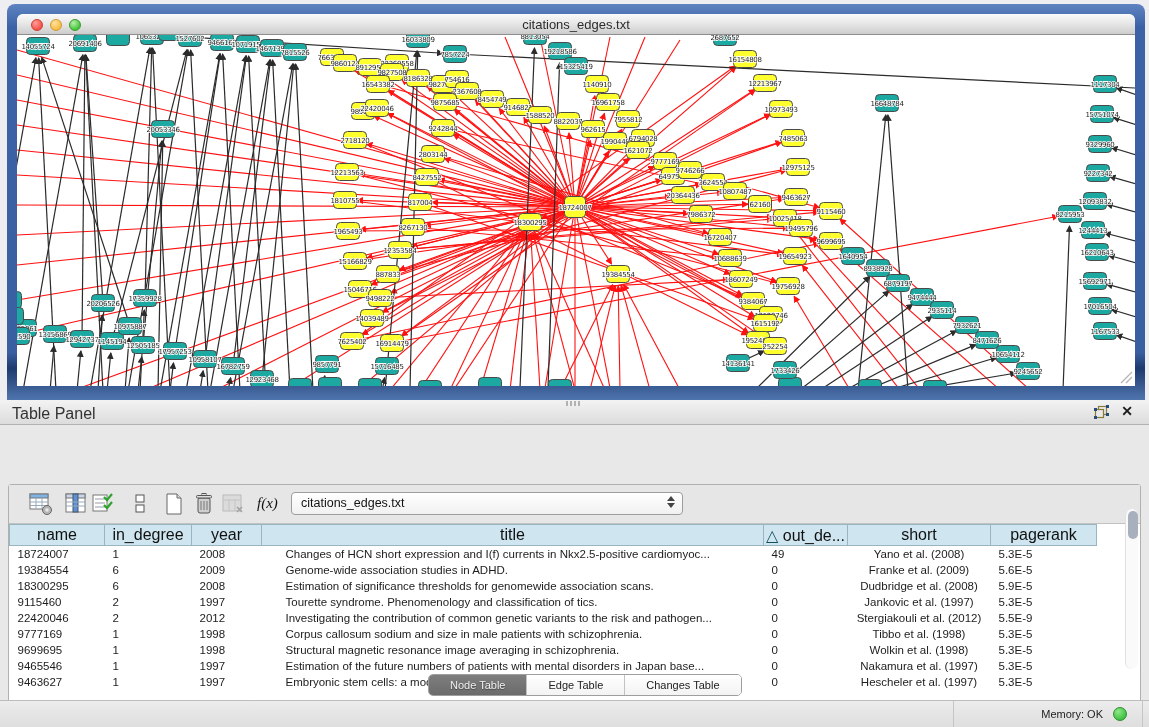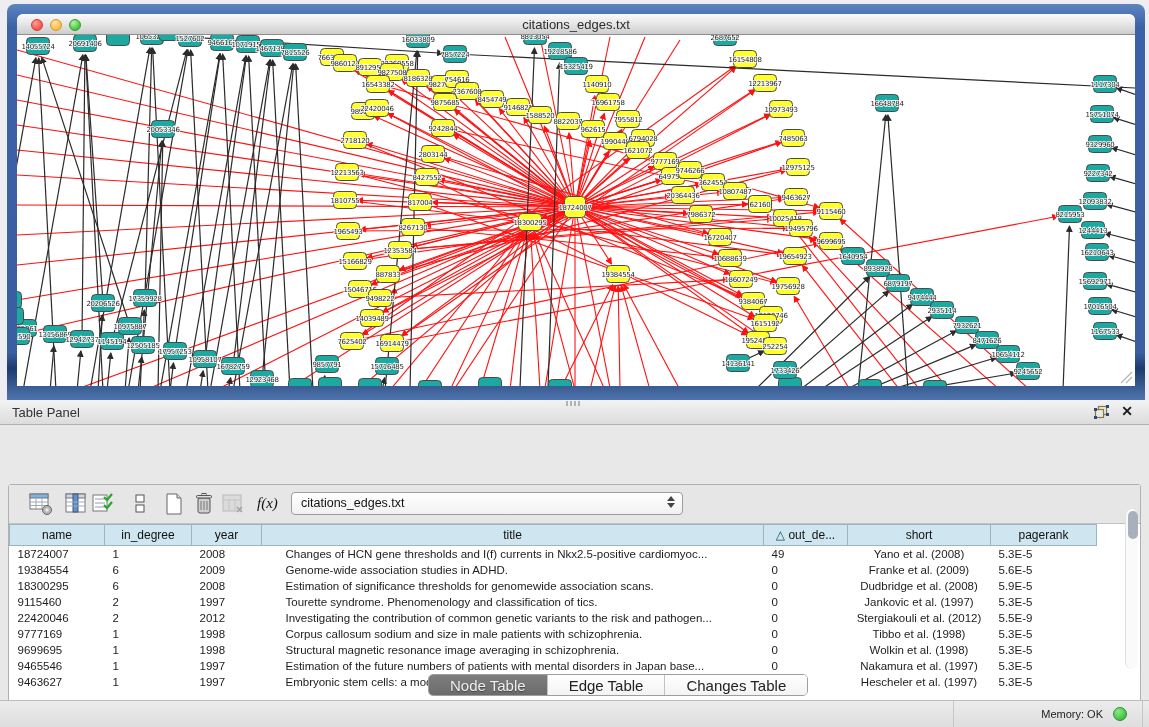--- a/index.html
+++ b/index.html
@@ -23,21 +23,21 @@
   #win-title { position:absolute; left:0; right:0; top:3px; text-align:center;
     font-size:13px; color:#2c2c2c; }
   #canvas { position:absolute; left:0; top:21px; right:0; bottom:0; background:#fff; }
   #netsvg { position:absolute; left:0; top:0; }
   #resize-grip { position:absolute; right:2px; bottom:2px; width:16px; height:16px; opacity:.55; }
 
   
   #table-panel { position:absolute; left:0; top:400px; width:1149px; height:327px; background:#e8e8e8; }
   #panel-header { position:absolute; left:0; top:0; width:1149px; height:25px;
     background:linear-gradient(180deg,#f3f3f3,#dcdcdc); border-bottom:1px solid #b2b2b2; }
-  #panel-title { position:absolute; left:12px; top:5px; font-size:13px; color:#333; }
+  #panel-title { position:absolute; left:12px; top:5px; font-size:16px; color:#333; }
   #grip { position:absolute; left:566px; top:1px; width:14px; height:5px; opacity:.6;
     background:repeating-linear-gradient(90deg,#888 0 2px,transparent 2px 4px); }
   #float-btn { position:absolute; right:40px; top:5px; width:15px; height:14px; cursor:default; }
   #close-btn { position:absolute; right:16px; top:3px; font-size:14px; font-weight:bold; color:#1a1a1a; }
 
   #panel-box { position:absolute; left:8px; top:44px; width:1133px; height:226px;
     border:1px solid #b0b0b0; border-radius:3px; background:#fff;margin-top:40px; }
   #toolbar { position:absolute; left:0; top:0; width:100%; height:39px;
     background:#e6e6e6; border-bottom:1px solid #c2c2c2; }
   .tb-icon { position:absolute; top:7px; width:24px; height:24px; }
@@ -46,33 +46,33 @@
     background:linear-gradient(180deg,#ffffff,#f1f1f1); border:1px solid #9d9d9d; border-radius:4px;
     font-size:12.5px; color:#111; line-height:21px; padding-left:9px; }
   .sel-arrows { position:absolute; right:7px; top:3px; }
   .sel-arrows div { width:0; height:0; border-left:4px solid transparent; border-right:4px solid transparent; }
   .arr-up { border-bottom:5px solid #444; margin-bottom:2px; }
   .arr-dn { border-top:5px solid #444; }
 
   #grid { position:absolute; left:0; top:39px; width:1131px; height:186px; background:#fff; overflow:hidden; }
   table { border-collapse:collapse; table-layout:fixed; font-size:11.5px; color:#1c1c1c; }
   thead td { background:#cfe6f0; border:1px solid #9ab5c2; height:21px; text-align:center;
-    font-size:12px; color:#111; overflow:hidden; white-space:nowrap; }
+    font-size:16px; color:#111; overflow:hidden; white-space:nowrap; }
   tbody td { height:16px; padding:0 0 0 8px; overflow:hidden; white-space:nowrap; border:none; }
   tbody td.c-title { padding-left:24px; }
   tbody td.c-short { text-align:center; padding-left:0; }
   #vscroll { position:absolute; right:2px; top:24px; width:13px; height:160px; background:#fafafa;
     border-left:1px solid #e0e0e0; border-radius:7px; }
   #vthumb { position:absolute; left:1.5px; top:2px; width:10px; height:28px; background:#a9b0bd;
     border-radius:6px; }
 
   #seg { position:absolute; left:428px; top:274px; height:22px; display:flex;
     border:1px solid #9e9e9e; border-radius:5px; overflow:hidden; background:#fdfdfd;
     box-shadow:0 1px 0 rgba(255,255,255,.7); }
-  .seg-item { padding:0 21px; font-size:15px; line-height:21px; color:#222;
+  .seg-item { padding:0 21px; font-size:11px; line-height:21px; color:#222;
     border-right:1px solid #c2c2c2; background:linear-gradient(180deg,#ffffff,#f3f3f3); }
   .seg-item:last-child { border-right:none; }
   .seg-item.sel { background:linear-gradient(180deg,#7e7e7e,#6b6b6b); color:#efefef;
     text-shadow:0 1px 1px rgba(0,0,0,.4); }
 
   #statusbar { position:absolute; left:0; top:300px; width:1149px; height:27px;
     background:linear-gradient(180deg,#ececec,#dedede); border-top:1px solid #bdbdbd; }
   .status-div { position:absolute; top:0; width:1px; height:27px; background:#c5c5c5; }
   #mem-label { position:absolute; right:46px; top:7px; font-size:11px; color:#222; }
   #mem-dot { position:absolute; right:22px; top:6px; width:14px; height:14px; border-radius:50%;
@@ -938,21 +938,21 @@
                 <td><span style="color: rgb(19, 80, 94);">△ </span><span>out_de...</span></td>
                 <td>short</td>
                 <td>pagerank</td>
               </tr>
             </thead>
           <tbody id="tbody">
               <tr>
                 <td class="c-name">18724007</td>
                 <td class="c-in_degree">1</td>
                 <td class="c-year">2008</td>
-                <td class="c-title">Changes of HCN gene thresholds and I(f) currents in Nkx2.5-positive cardiomyoc...</td>
+                <td class="c-title">Changes of HCN short expression and I(f) currents in Nkx2.5-positive cardiomyoc...</td>
                 <td class="c-out_degree">49</td>
                 <td class="c-short">Yano et al. (2008)</td>
                 <td class="c-pagerank">5.3E-5</td>
               </tr>
               <tr>
                 <td class="c-name">19384554</td>
                 <td class="c-in_degree">6</td>
                 <td class="c-year">2009</td>
                 <td class="c-title">Genome-wide association studies in ADHD.</td>
                 <td class="c-out_degree">0</td>

